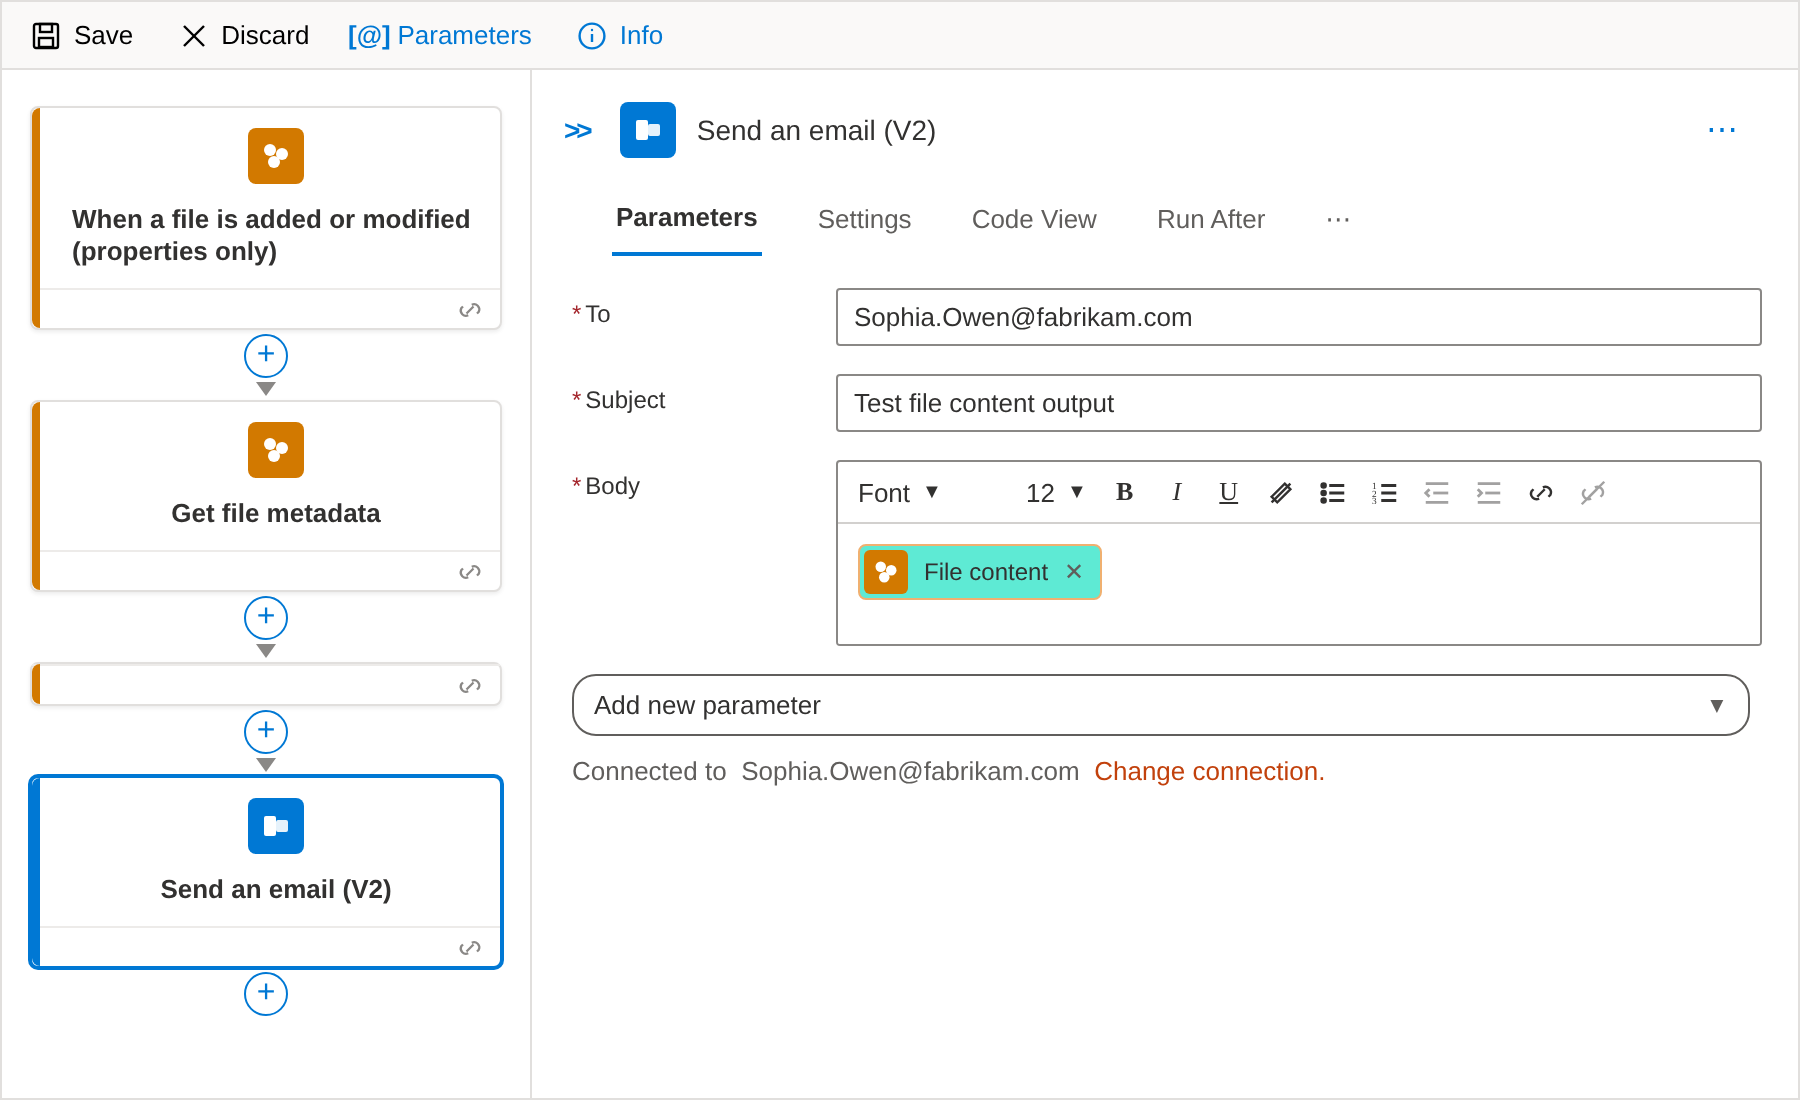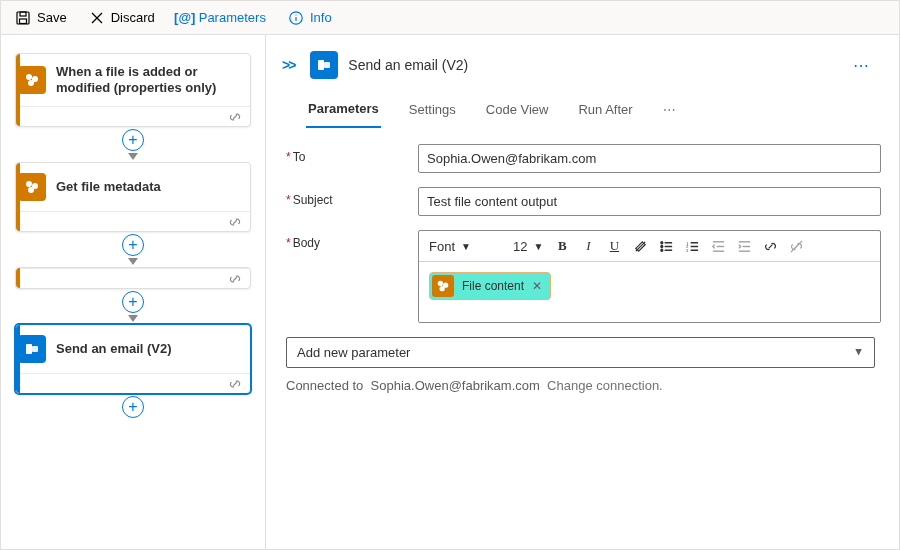--- a/index.html
+++ b/index.html
@@ -49,22 +49,23 @@
   .card {
     border:1px solid #e1dfdd;
     border-radius:4px;
     box-shadow: 0 1px 2px rgba(0,0,0,.08);
     background:#fff;
     margin-bottom:0;
     position:relative;
   }
   .card .card-head {
     display:flex; align-items:center; gap:10px;
-    padding: 10px 10px 10px 2px;
+    padding: 10px 10px 10px 20px;
     min-height:48px;
+    flex-direction:column;
   }
   .card .card-foot {
     height:20px; border-top:1px solid #edebe9;
     display:flex; align-items:center; justify-content:flex-end;
     padding-right:8px;
   }
   .card.sel { border-color:#0078d4; box-shadow:0 0 0 1px #0078d4;}
   .accent-bar {
     position:absolute; left:0; top:0; bottom:0; width:4px;
     border-top-left-radius:4px; border-bottom-left-radius:4px;
@@ -152,30 +153,30 @@
   }
   .token .tk-ico {
     width:22px; height:22px; border-radius:3px; background:#d27900;
     display:flex; align-items:center; justify-content:center; color:#fff;
   }
   .token .tk-ico svg{width:14px;height:14px;}
   .token .tk-x { cursor:pointer; color:#605e5c; }
 
   .add-param {
     margin: 14px 0 10px 14px;
-    border:1px solid #605e5c; border-radius:2px;
+    border:1px solid #605e5c; border-radius:12px;
     padding:7px 10px;
     display:flex; align-items:center; justify-content:space-between;
     cursor:pointer; font-size:13px; color:#323130;
     width: calc(100% - 20px);
   }
   .add-param .chev { transform:rotate(180deg); font-size:11px; color:#605e5c;}
 
   .conn-line { margin:10px 0 0 14px; font-size:13px; color:#605e5c; }
-  .conn-line a { color:#737373; text-decoration:none; cursor:pointer;}
+  .conn-line a { color:#c2410c; text-decoration:none; cursor:pointer;}
 
   .mini-link-icon { color:#8a8886; display:inline-flex;}
   .mini-link-icon svg{width:14px;height:14px;}
 </style>
 </head>
 <body>
 
 <div class="app-bar">
   <div class="app-bar-btn disabled">
     <span class="tb-icon">

